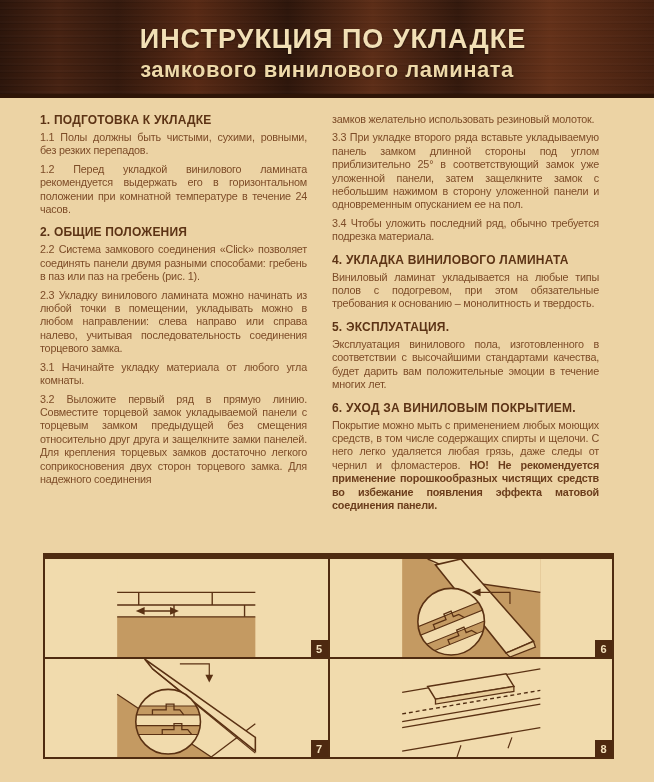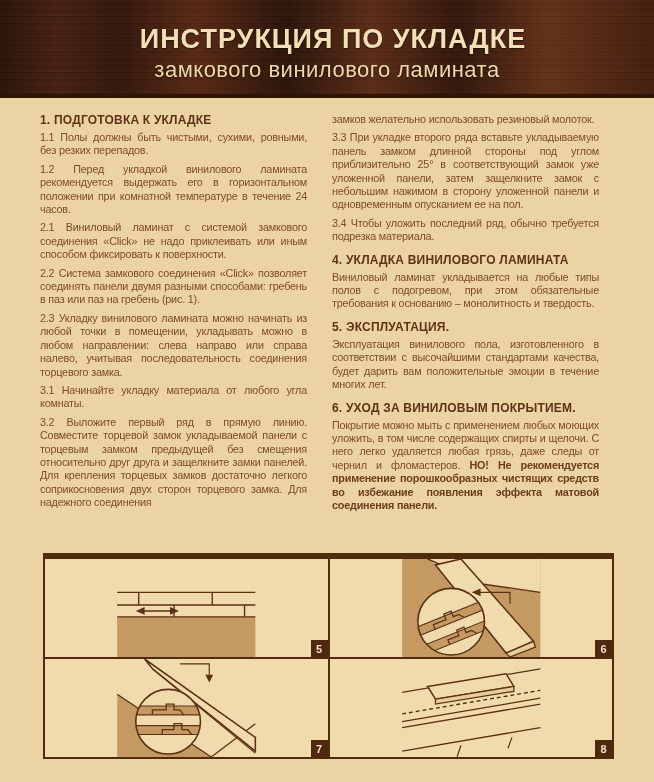--- a/index.html
+++ b/index.html
@@ -18,21 +18,21 @@
     border-bottom:4px solid #2e1507;
     text-align:center;
   }
   .title{
     margin:0;padding-top:24px;
     font-size:27px;font-weight:bold;letter-spacing:1px;
     color:#f2e0b6;text-shadow:0 1px 2px rgba(0,0,0,.55);padding-left:12px;
   }
   .subtitle{
     margin:2px 0 0 0;
-    font-size:22px;font-weight:normal;letter-spacing:.5px;
+    font-size:22px;font-weight:bold;letter-spacing:.5px;
     color:#eed9a9;text-shadow:0 1px 2px rgba(0,0,0,.55);text-align:center;
   }
 
   
   .columns{
     position:absolute;left:40px;top:113px;width:574px;height:438px;
     display:flex;gap:10px;overflow:hidden;
   }
   .col{width:282px;}
   .sec h3{
@@ -75,21 +75,21 @@
   </div>
 
   <div class="columns">
     <div class="col">
       <div class="sec">
         <h3>1. ПОДГОТОВКА К УКЛАДКЕ</h3>
         <p>1.1 Полы должны быть чистыми, сухими, ровными, без резких перепадов.</p>
         <p>1.2 Перед укладкой винилового ламината рекомендуется выдержать его в горизонтальном положении при комнатной температуре в течение 24 часов.</p>
       </div>
       <div class="sec">
-        <p>2.1 Виниловый ламинат с системой замкового соединения «Click» не надо приклеивать или иным способом фиксировать к поверхности.</p>
+        <h3>2. ОБЩИЕ ПОЛОЖЕНИЯ</h3>
         <p>2.2 Система замкового соединения «Click» позволяет соединять панели двумя разными способами: гребень в паз или паз на гребень (рис. 1).</p>
         <p>2.3 Укладку винилового ламината можно начинать из любой точки в помещении, укладывать можно в любом направлении: слева направо или справа налево, учитывая последовательность соединения торцевого замка.</p>
       </div>
       <div class="sec">
         <p>3.1 Начинайте укладку материала от любого угла комнаты.</p>
         <p>3.2 Выложите первый ряд в прямую линию. Совместите торцевой замок укладываемой панели с торцевым замком предыдущей без смещения относительно друг друга и защелкните замки панелей. Для крепления торцевых замков достаточно легкого соприкосновения двух сторон торцевого замка. Для надежного соединения</p>
       </div>
     </div>
 
     <div class="col">
@@ -101,21 +101,21 @@
       <div class="sec">
         <h3>4. УКЛАДКА ВИНИЛОВОГО ЛАМИНАТА</h3>
         <p>Виниловый ламинат укладывается на любые типы полов с подогревом, при этом обязательные требования к основанию – монолитность и твердость.</p>
       </div>
       <div class="sec">
         <h3>5. ЭКСПЛУАТАЦИЯ.</h3>
         <p>Эксплуатация винилового пола, изготовленного в соответствии с высочайшими стандартами качества, будет дарить вам положительные эмоции в течение многих лет.</p>
       </div>
       <div class="sec">
         <h3>6. УХОД ЗА ВИНИЛОВЫМ ПОКРЫТИЕМ.</h3>
-        <p><span>Покрытие можно мыть с применением любых моющих уложить, в том числе содержащих спирты и щелочи. С него легко удаляется любая грязь, даже следы от чернил и фломастеров. </span><span class="b">НО! Не рекомендуется применение порошкообразных чистящих средств во избежание появления эффекта матовой соединения панели.</span></p>
+        <p><span>Покрытие можно мыть с применением любых моющих средств, в том числе содержащих спирты и щелочи. С него легко удаляется любая грязь, даже следы от чернил и фломастеров. </span><span class="b">НО! Не рекомендуется применение порошкообразных чистящих средств во избежание появления эффекта матовой соединения панели.</span></p>
       </div>
     </div>
   </div>
 
   <div class="figures">
 
     <div class="cell">
       <svg viewBox="0 0 141 100">
         <rect x="0" y="0" width="141" height="100" fill="#f1dbad"></rect>
         <rect x="0" y="66" width="141" height="34" fill="#c49a62"></rect>

